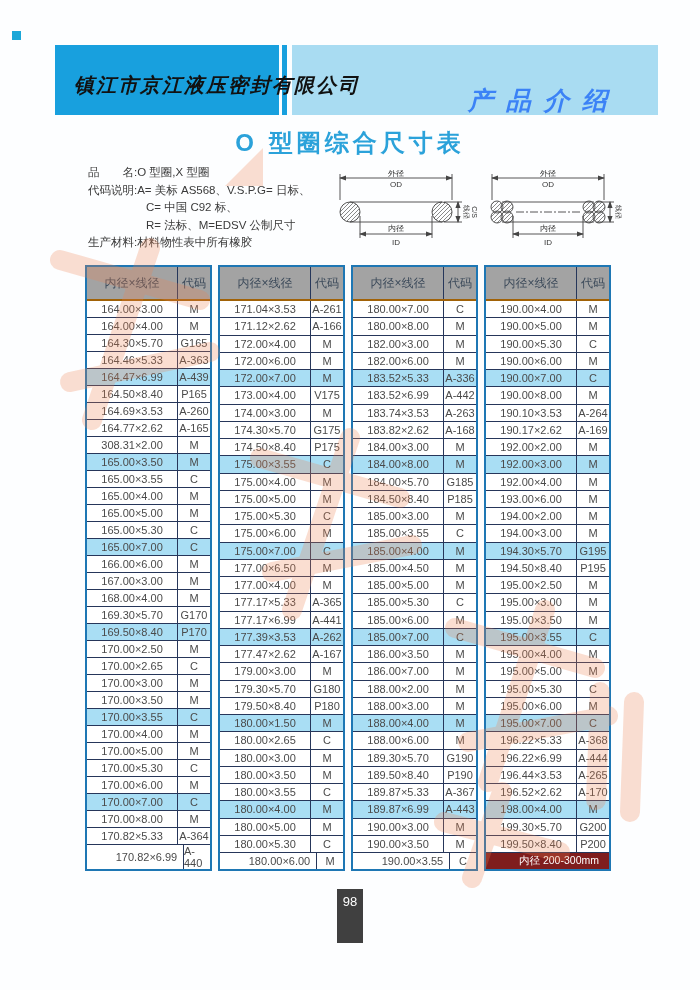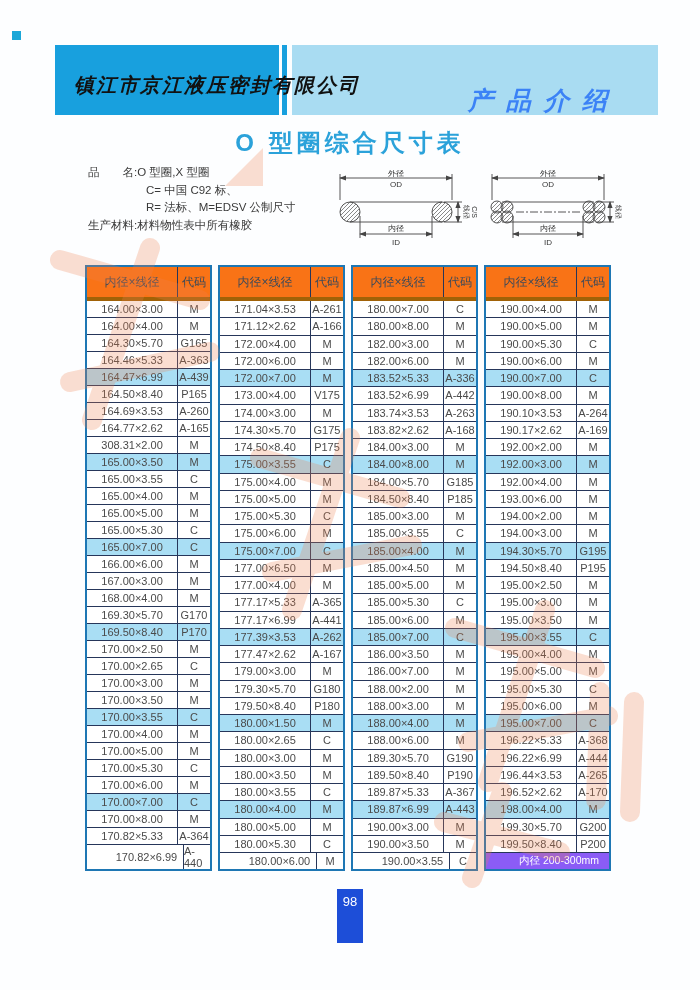--- a/index.html
+++ b/index.html
@@ -25,28 +25,28 @@
 
   .diagrams { position:absolute; left:330px; top:170px; }
 
   .tables { position:absolute; left:85px; top:265px; display:flex; gap:6px; }
   .otable { width:127px; height:606px; display:flex; flex-direction:column; border:2px solid #1e77b4; background:#fff; }
   .trow { display:flex; flex:1; border-bottom:1px solid #26365a; align-items:stretch; }
   .trow:last-child { border-bottom:none;padding-left:23px; }
   .trow .c1 { width:74%; border-right:1px solid #26365a; display:flex; align-items:center; justify-content:center;
               font-size:11px; color:#4a4a4a; white-space:nowrap; }
   .trow .c2 { width:26%; display:flex; align-items:center; justify-content:center; font-size:11px; color:#4a4a4a; }
-  .trow.thead { flex:0 0 34px; background:#f97316; border-bottom:4px solid #a16207; }
+  .trow.thead { flex:0 0 34px; background:#a3a3a3; border-bottom:2px solid #a16207; }
   .trow.thead .c1, .trow.thead .c2 { font-size:12px; color:#3c4a5a; }
   .trow.hl { background:#a9def4; }
-  .trow.tfoot { background:#8b5cf6; }
+  .trow.tfoot { background:#7f1d1d; }
   .trow.tfoot .cf { width:100%; display:flex; align-items:center; justify-content:center;
                     font-size:10.5px; color:#ffffff; white-space:nowrap; }
 
-  .pagenum-box { position:absolute; left:337px; top:889px; width:26px; height:54px; background:#1d4ed8; }
+  .pagenum-box { position:absolute; left:337px; top:889px; width:26px; height:54px; background:#404040; }
   .pagenum-box span { display:block; text-align:center; margin-top:5px; font-size:13px; color:#fff; }
 
   .watermark { position:absolute; left:0; top:0; pointer-events:none; }
 
   svg text { font-family:"Liberation Sans","DejaVu Sans",sans-serif; }
 </style>
 </head>
 <body>
 
 <div class="page">
@@ -55,20 +55,21 @@
   <div class="band-dark"></div>
   <div class="band-strip"></div>
   <div class="band-light"></div>
   <div class="company">镇江市京江液压密封有限公司</div>
   <div class="section">产品介绍</div>
 
   <div class="page-title">O 型圈综合尺寸表</div>
 
   <div class="info">
     <div>品　　名:O 型圈,X 型圈</div>
+    <div>代码说明:A= 美标 AS568、V.S.P.G= 日标、</div>
     <div class="ind">C= 中国 C92 标、</div>
     <div class="ind">R= 法标、M=EDSV 公制尺寸</div>
     <div>生产材料:材料物性表中所有橡胶</div>
   </div>
 
   <div class="diagrams">
     <svg width="292" height="84" viewBox="0 0 292 84">
       <defs>
         <pattern id="hatch" patternUnits="userSpaceOnUse" width="4" height="4">
           <path d="M0,4 L4,0" stroke="#555" stroke-width="0.7"></path>

